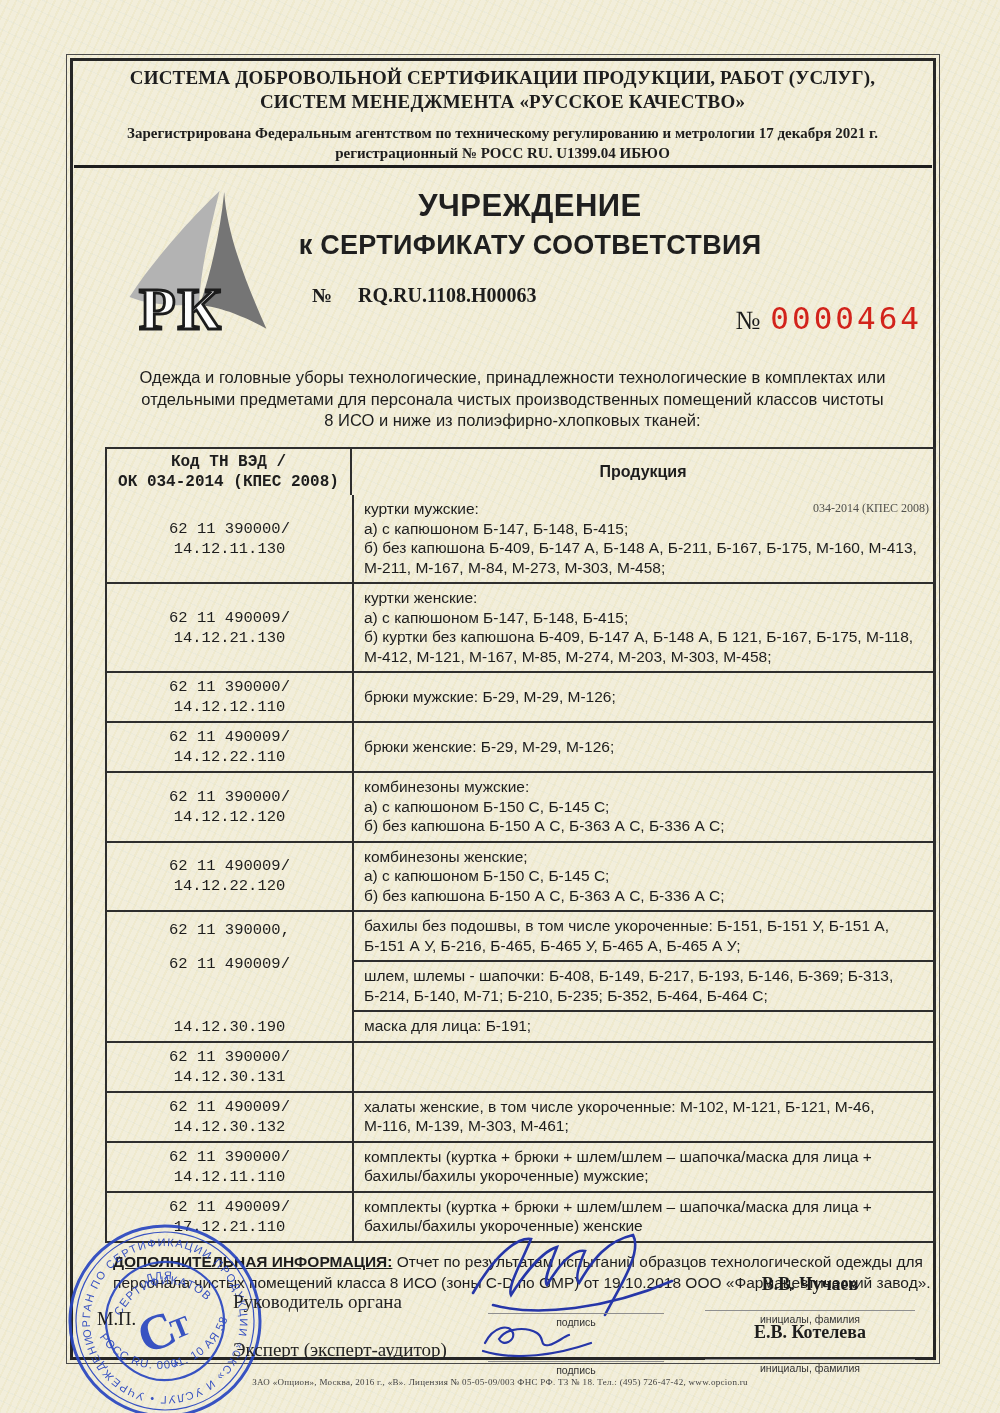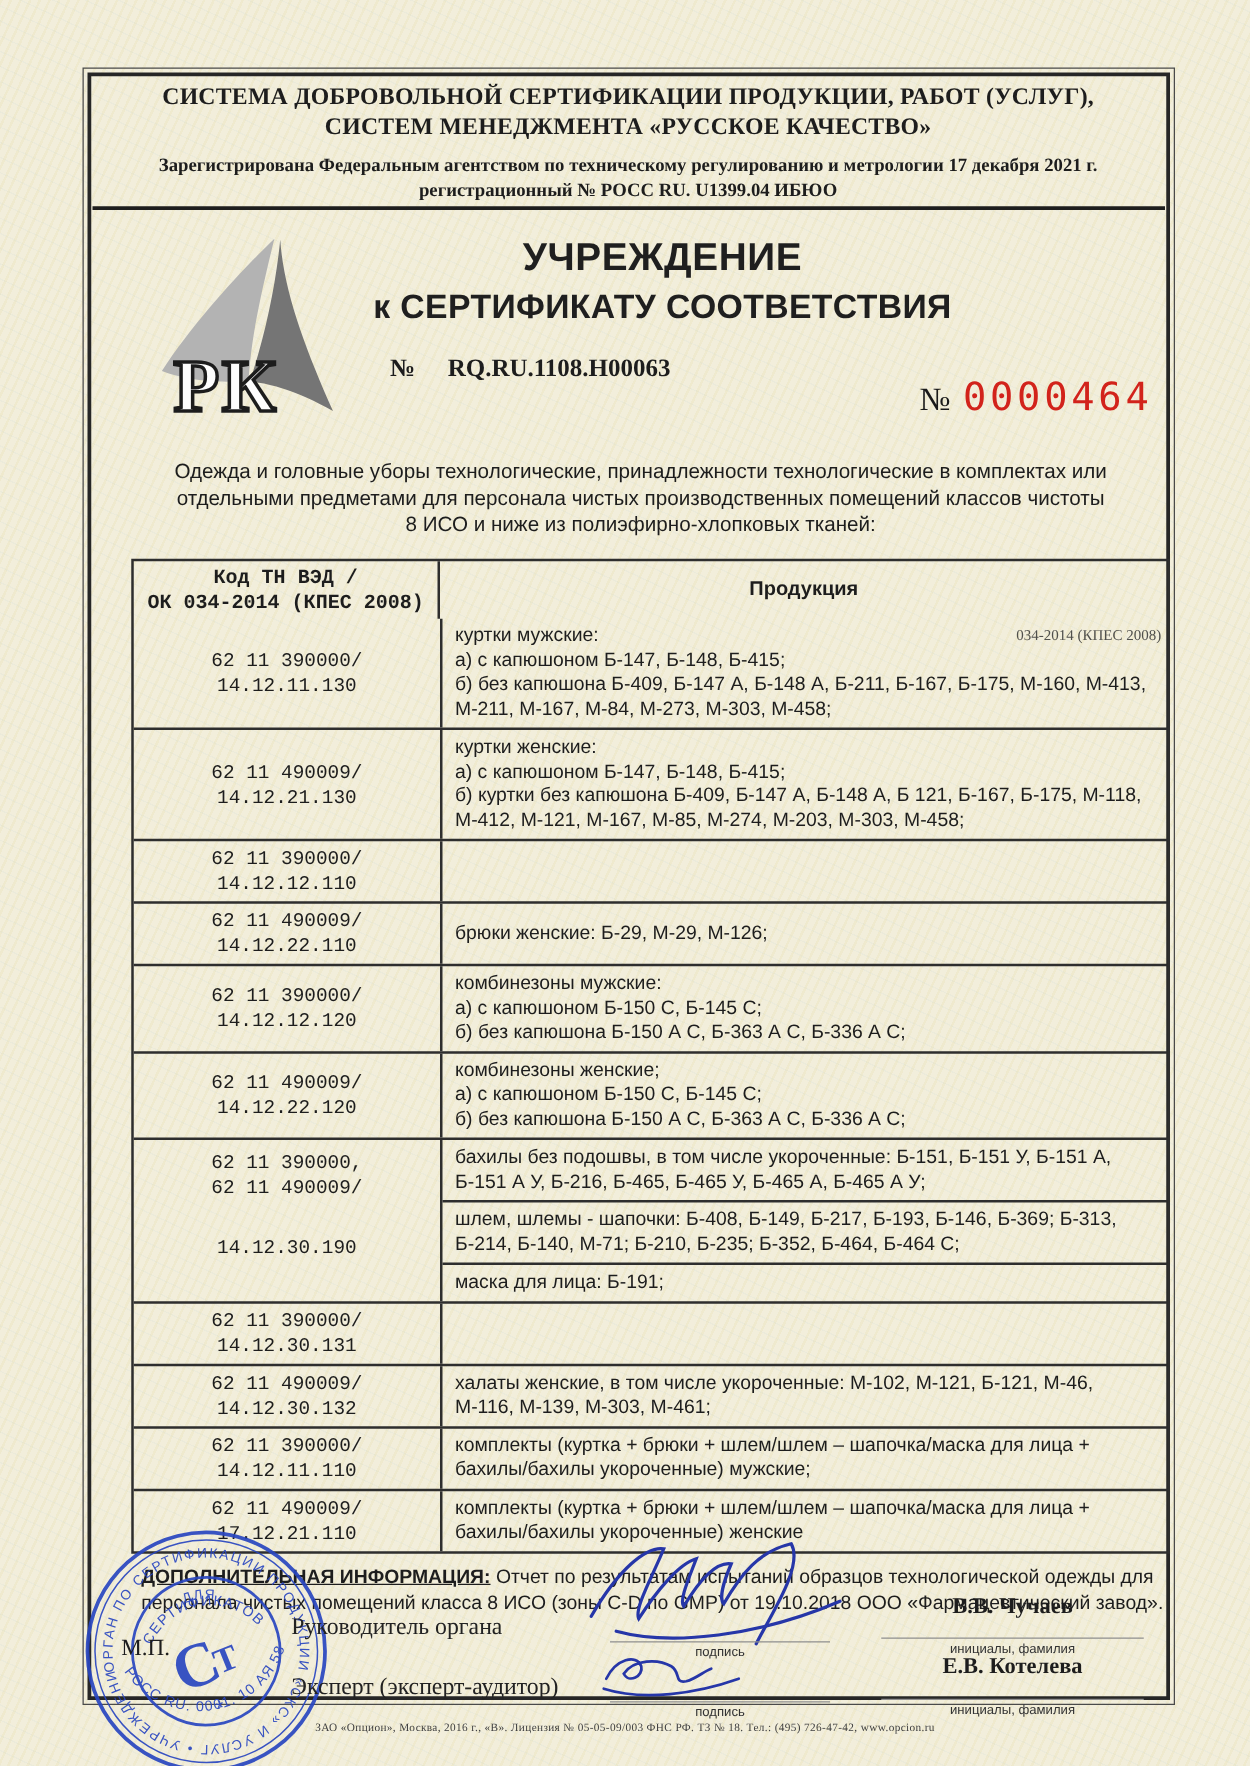--- a/index.html
+++ b/index.html
@@ -41,21 +41,21 @@
   .t-row + .t-row{border-top:2px solid #2e2e2e;}
   .t-code{flex:0 0 237px;width:237px;border-right:2px solid #2e2e2e;display:flex;flex-direction:column;
     justify-content:center;text-align:center;padding:4px 4px;font-size:15.5px;line-height:20px;font-family:Liberation Mono, monospace;}
   .t-head .t-code, .t-head .t-prodwrap{font-weight:bold;font-size:16px;line-height:20px;justify-content:center;padding:3px;}
   .t-head .t-prodwrap{display:flex;align-items:center;justify-content:center;text-align:center;}
   .t-prodwrap{flex:1;display:flex;flex-direction:column;}
   .t-sub{flex:1;display:flex;flex-direction:column;justify-content:center;padding:4px 10px 5px;position:relative;}
   .t-sub + .t-sub{border-top:2px solid #2e2e2e;}
   .p-line{font-size:15.5px;line-height:19.5px;}
   .code-line{min-height:20px;}
-  .t-row.group .t-code{justify-content:flex-start;padding-top:8px;}
+  .t-row.group .t-code{justify-content:space-between;padding-top:8px;}
   .t-row.group .code-line:last-child{margin-top:28px;}
   .cell-watermark{position:absolute;right:5px;top:6px;font-family:"Liberation Serif", serif;font-size:12px;color:#50504c;}
   
   .add-info{margin-top:8px;margin-left:8px;margin-right:2px;font-size:15.5px;line-height:21px;}
   .add-info .lbl{font-weight:bold;text-decoration:underline;}
   
   .sig-zone{position:relative;height:190px;margin-top:2px;}
   .role{position:absolute;font-family:"Liberation Serif", serif;font-size:19px;color:#222;}
   .role.r1{left:128px;top:-4px;}
   .role.r2{left:128px;top:44px;text-align:center;}
@@ -156,20 +156,25 @@
               <div class="t-sub">
                 <div class="p-line">куртки женские:</div>
                 <div class="p-line">а) с капюшоном Б-147, Б-148, Б-415;</div>
                 <div class="p-line">б) куртки без капюшона Б-409, Б-147 А, Б-148 А, Б 121, Б-167, Б-175, М-118, М-412, М-121, М-167, М-85, М-274, М-203, М-303, М-458;</div>
               </div>
             </div>
           </div><div class="t-row">
             <div class="t-code">
               <div class="code-line">62 11 390000/</div>
               <div class="code-line">14.12.12.110</div>
+            </div>
+            <div class="t-prodwrap">
+              <div class="t-sub">
+                <div class="p-line">брюки мужские: Б-29, М-29, М-126;</div>
+              </div>
             </div>
           </div><div class="t-row">
             <div class="t-code">
               <div class="code-line">62 11 490009/</div>
               <div class="code-line">14.12.22.110</div>
             </div>
             <div class="t-prodwrap">
               <div class="t-sub">
                 <div class="p-line">брюки женские: Б-29, М-29, М-126;</div>
               </div>

